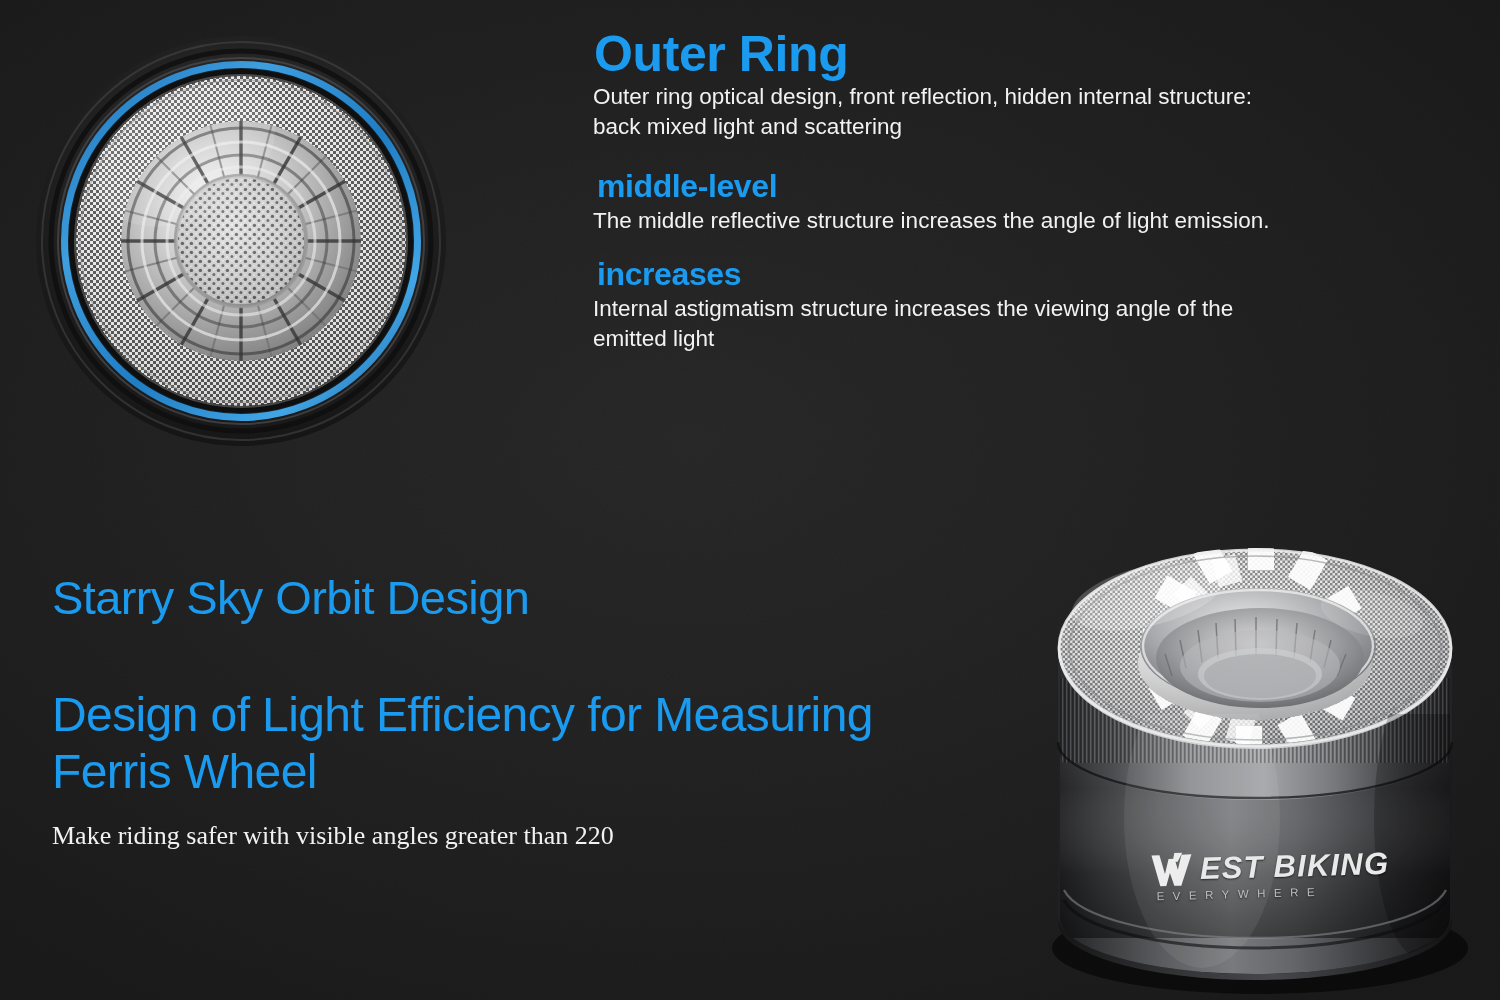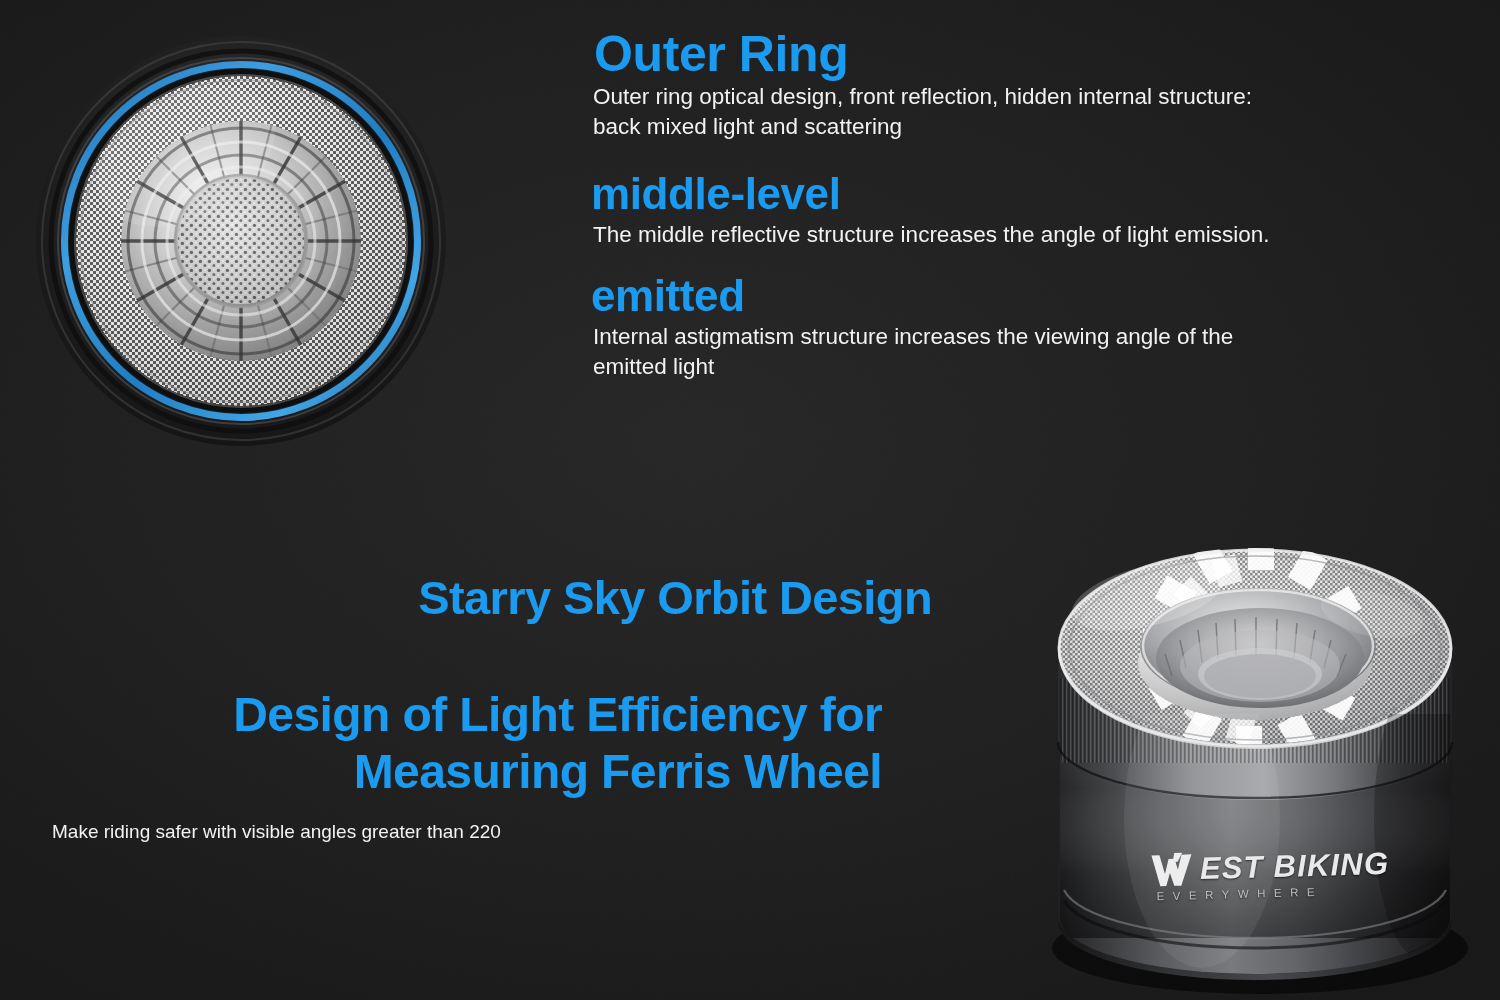--- a/index.html
+++ b/index.html
@@ -38,57 +38,57 @@
   .h-big {
     color:#1a9bf0;
     font-size:50px;
     font-weight:700;
     letter-spacing:-0.4px;
     line-height:1.12;
     margin-left:3px;
   }
   .h-med {
     color:#1a9bf0;
-    font-size:44px;
+    font-size:32px;
     font-weight:700;
     letter-spacing:-0.4px;
     line-height:1.18;
+    margin-left:6px;
   }
   .body-txt {
     color:#f2f2f2;
     font-size:22.5px;
     font-weight:400;
     line-height:1.34;
     margin-top:0;
     margin-left:2px;
     max-width:680px;
   }
   #blk-outer   { margin-top:0px; }
   #blk-middle  { margin-top:26px; }
   #blk-internal{ margin-top:20px; }
 
   
   #lower-left { position:absolute; left:52px; top:572px; width:880px; }
   .h-section {
     color:#1a9bf0;
-    font-weight:700;
+    font-weight:400;
     letter-spacing:-0.6px;
-    text-align:right;
   }
   #h-starry { font-size:47px; line-height:1.1; }
   #p-starry {
     color:#f2f2f2; font-size:22.5px; line-height:1.33;
     margin-top:14px; max-width:830px;
   }
   #h-efficiency {
     font-size:48px; line-height:1.2; margin-top:62px;
     max-width:830px;
   }
   #p-efficiency {
-    color:#f2f2f2; font-size:19px; line-height:1.33; margin-top:18px;
+    color:#f2f2f2; font-size:26px; line-height:1.33; margin-top:18px;font-family:Liberation Serif, serif;
   }
 
   
   #product-wrap {
     position:absolute; left:1020px; top:518px; width:470px; height:478px;
   }
   #product-svg { display:block; width:100%; height:100%; }
 
   .logo-overlay {
     position:absolute;
@@ -255,21 +255,21 @@
       <div class="h-big">Outer Ring</div>
       <div class="body-txt">Outer ring optical design, front reflection, hidden internal structure: back mixed light and scattering</div>
     </div>
 
     <div class="blk" id="blk-middle">
       <div class="h-med">middle-level</div>
       <div class="body-txt">The middle reflective structure increases the angle of light emission.</div>
     </div>
 
     <div class="blk" id="blk-internal">
-      <div class="h-med">emitted</div>
+      <div class="h-med">increases</div>
       <div class="body-txt">Internal astigmatism structure increases the viewing angle of the emitted light</div>
     </div>
 
   </div>
 
   <div id="lower-left">
 
     <div>
       <div class="h-section" id="h-starry">Starry Sky Orbit Design</div>
     </div>

